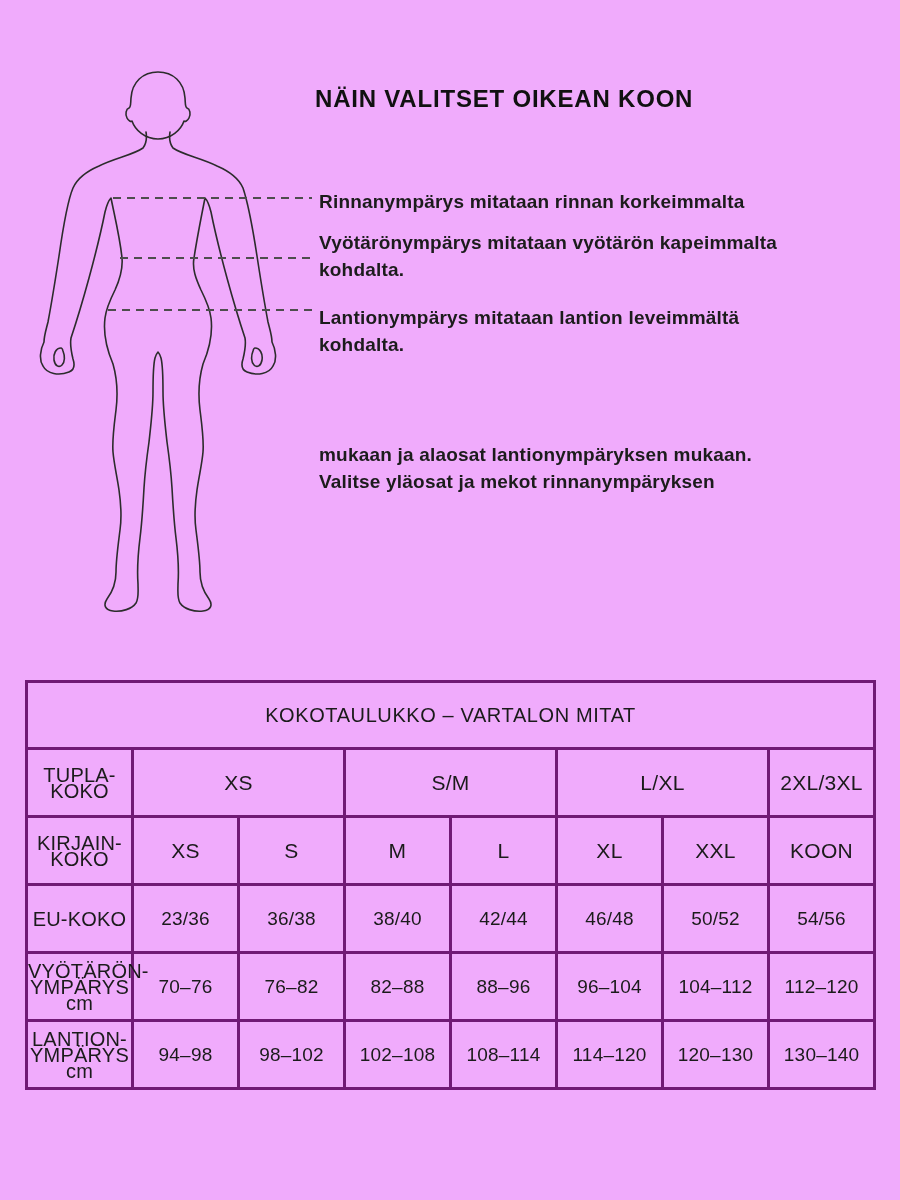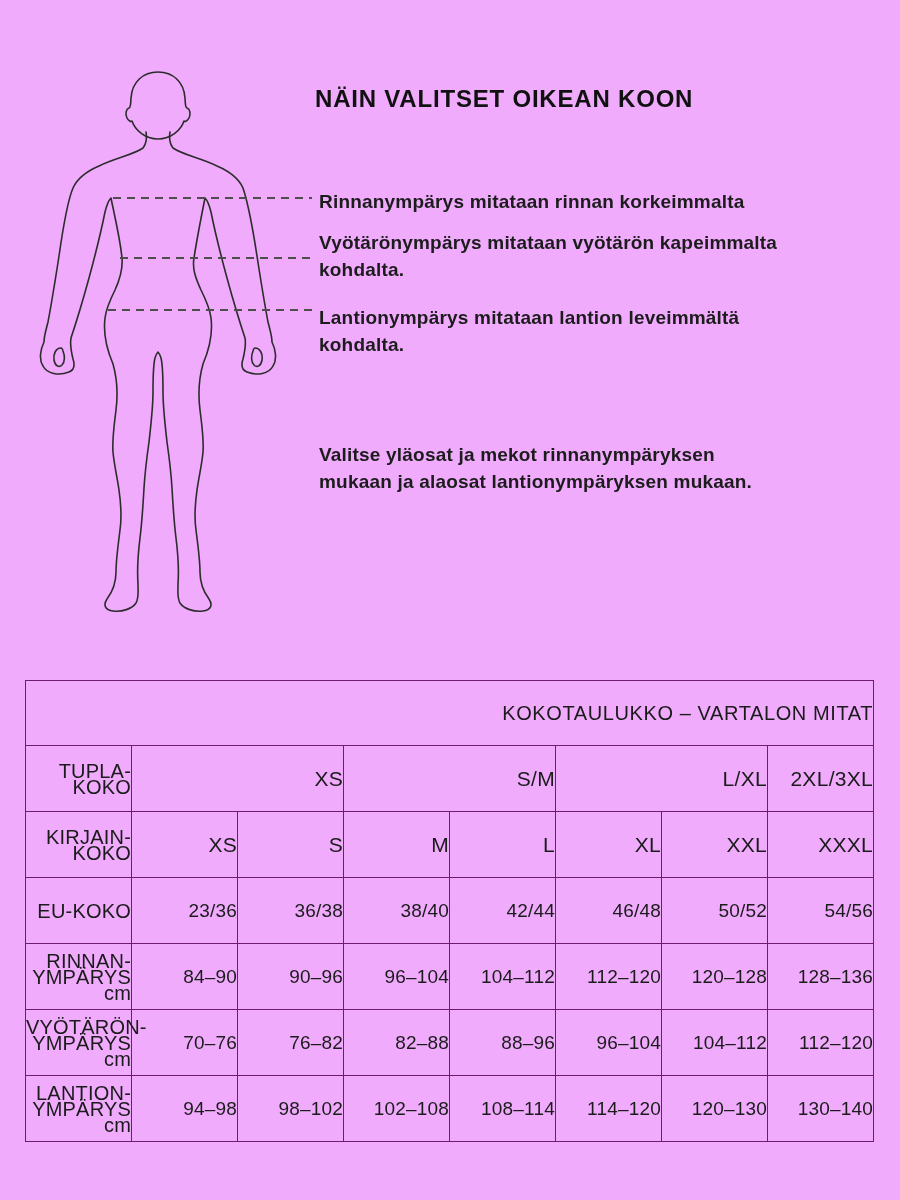--- a/index.html
+++ b/index.html
@@ -35,22 +35,22 @@
   .p-chest{top:188px;}
   .p-waist{top:229px;}
   .p-hip{top:304px;}
   .p-note{top:441px;}
   
   .size-table{
     position:absolute;left:25px;top:680px;
     width:848px;border-collapse:collapse;table-layout:fixed;
   }
   .size-table td{
-    border:1px solid #701a75;
-    text-align:right;vertical-align:middle;
+    border:3px solid #701a75;
+    text-align:center;vertical-align:middle;
     padding:0;color:#1b1b1b;
   }
   .row-title td{height:64px;font-size:20px;letter-spacing:0.6px;}
   .row-tupla td{height:65px;}
   .row-kirjain td{height:65px;}
   .row-eu td{height:65px;}
   .row-meas td{height:65px;}
   td.lbl{font-size:20px;letter-spacing:0.2px;line-height:16px;}
   td.lbl span{display:block;}
   td.hdr{font-size:21px;letter-spacing:0.3px;}
@@ -162,22 +162,22 @@
     </p>
     <p class="hero-p p-waist">
       <span>Vyötärönympärys mitataan vyötärön kapeimmalta</span>
       <span>kohdalta.</span>
     </p>
     <p class="hero-p p-hip">
       <span>Lantionympärys mitataan lantion leveimmältä</span>
       <span>kohdalta.</span>
     </p>
     <p class="hero-p p-note">
+      <span>mukaan ja alaosat lantionympäryksen mukaan.</span>
       <span>Valitse yläosat ja mekot rinnanympäryksen</span>
-      <span>mukaan ja alaosat lantionympäryksen mukaan.</span>
     </p>
   </div>
 
   <table class="size-table">
     <colgroup>
       <col style="width:106px">
         <col style="width:106px">
         <col style="width:106px">
         <col style="width:106px">
       <col style="width:106px">
@@ -203,50 +203,36 @@
       <td class="lbl">
         <span>KIRJAIN-</span>
         <span>KOKO</span>
       </td>
       <td class="hdr">XS</td>
       <td class="hdr">S</td>
       <td class="hdr">M</td>
       <td class="hdr">L</td>
       <td class="hdr">XL</td>
       <td class="hdr">XXL</td>
-      <td class="hdr">XXXL</td>
+      <td class="hdr">KOON</td>
     </tr>
     <tr class="row-eu">
       <td class="lbl">
         <span>EU-KOKO</span>
       </td>
       <td class="val">23/36</td>
       <td class="val">36/38</td>
       <td class="val">38/40</td>
       <td class="val">42/44</td>
       <td class="val">46/48</td>
       <td class="val">50/52</td>
       <td class="val">54/56</td>
     </tr>
     <tr class="row-meas">
       <td class="lbl">
-        <span>RINNAN-</span>
-        <span>YMPÄRYS</span>
-        <span>cm</span>
-      </td>
-      <td class="val">84–90</td>
-      <td class="val">90–96</td>
-      <td class="val">96–104</td>
-      <td class="val">104–112</td>
-      <td class="val">112–120</td>
-      <td class="val">120–128</td>
-      <td class="val">128–136</td>
-    </tr>
-    <tr class="row-meas">
-      <td class="lbl">
         <span>VYÖTÄRÖN-</span>
         <span>YMPÄRYS</span>
         <span>cm</span>
       </td>
       <td class="val">70–76</td>
       <td class="val">76–82</td>
       <td class="val">82–88</td>
       <td class="val">88–96</td>
       <td class="val">96–104</td>
       <td class="val">104–112</td>

